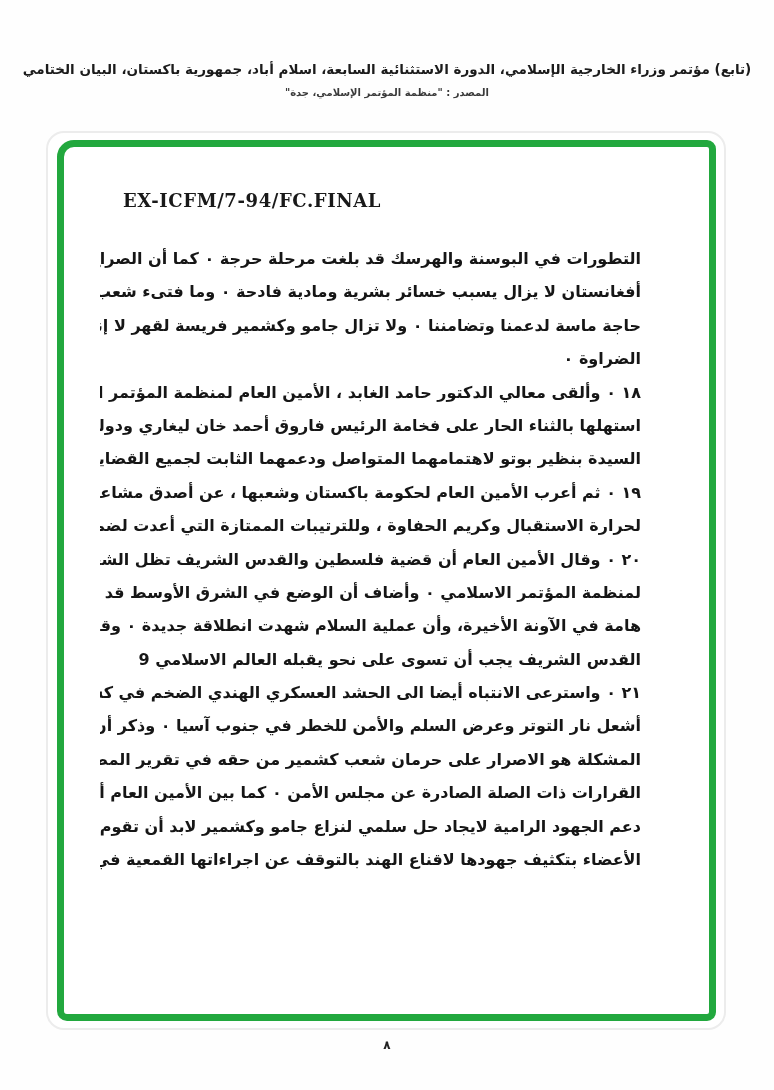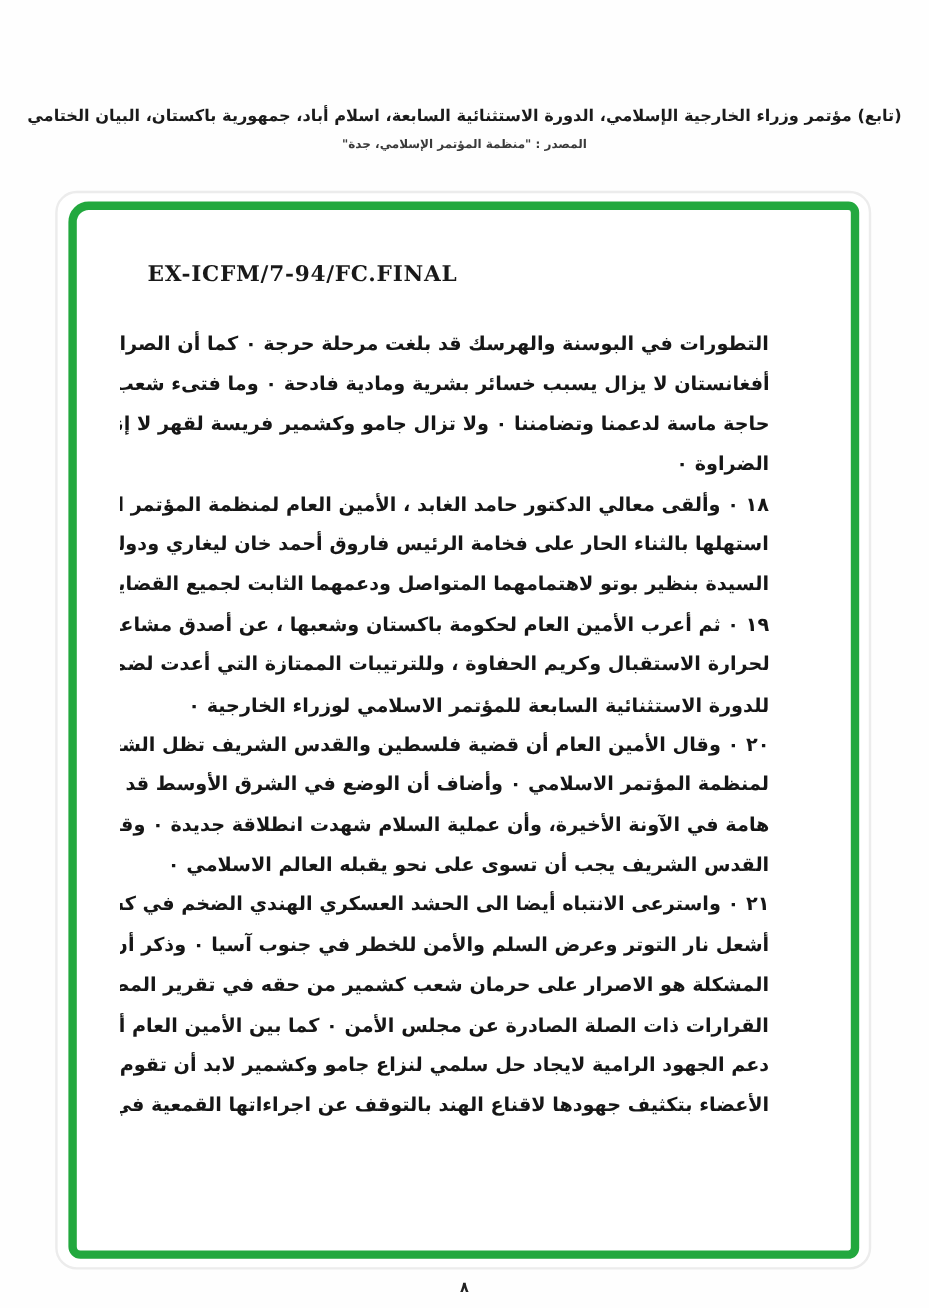--- a/index.html
+++ b/index.html
@@ -11,21 +11,20 @@
     height: 1090px;
     position: relative;
     background: #fefefe;
     font-family: "DejaVu Sans", sans-serif;
     color: #141414;
     overflow: hidden;
   }
   .scan-page {
     position: absolute;
     inset: 0;
-    margin-top: 28px;
   }
   .header-block {
     position: absolute;
     top: 58px;
     left: 0;
     width: 774px;
     text-align: center;
     direction: rtl;
   }
   .header-line1 {
@@ -133,27 +132,26 @@
         <div class="text-line para-last">الضراوة ٠</div>
       </div>
       <div>
         <div class="text-line">١٨ ٠ وألقى معالي الدكتور حامد الغابد ، الأمين العام لمنظمة المؤتمر الاسلامي كلمة</div>
         <div class="text-line">استهلها بالثناء الحار على فخامة الرئيس فاروق أحمد خان ليغاري ودولة رئيسة الوزراء</div>
         <div class="text-line">السيدة بنظير بوتو لاهتمامهما المتواصل ودعمهما الثابت لجميع القضايا الاسلامية</div>
       </div>
       <div>
         <div class="text-line">١٩ ٠ ثم أعرب الأمين العام لحكومة باكستان وشعبها ، عن أصدق مشاعر الامتنان</div>
         <div class="text-line">لحرارة الاستقبال وكريم الحفاوة ، وللترتيبات الممتازة التي أعدت لضمان النجاح</div>
-        <div class="text-line para-last">للدورة الاستثنائية السابعة للمؤتمر الاسلامي لوزراء الخارجية ٠</div>
       </div>
       <div>
         <div class="text-line">٢٠ ٠ وقال الأمين العام أن قضية فلسطين والقدس الشريف تظل الشغل الشاغل</div>
         <div class="text-line">لمنظمة المؤتمر الاسلامي ٠ وأضاف أن الوضع في الشرق الأوسط قد شهد تطورات</div>
         <div class="text-line">هامة في الآونة الأخيرة، وأن عملية السلام شهدت انطلاقة جديدة ٠ وقال إن مشكلة</div>
-        <div class="text-line para-last">القدس الشريف يجب أن تسوى على نحو يقبله العالم الاسلامي ٠</div>
+        <div class="text-line para-last">القدس الشريف يجب أن تسوى على نحو يقبله العالم الاسلامي 9</div>
       </div>
       <div>
         <div class="text-line">٢١ ٠ واسترعى الانتباه أيضا الى الحشد العسكري الهندي الضخم في كشمير مما</div>
         <div class="text-line">أشعل نار التوتر وعرض السلم والأمن للخطر في جنوب آسيا ٠ وذكر أن لب هذه</div>
         <div class="text-line">المشكلة هو الاصرار على حرمان شعب كشمير من حقه في تقرير المصير بموجب</div>
         <div class="text-line">القرارات ذات الصلة الصادرة عن مجلس الأمن ٠ كما بين الأمين العام أنه من أجل</div>
         <div class="text-line">دعم الجهود الرامية لايجاد حل سلمي لنزاع جامو وكشمير لابد أن تقوم الدول</div>
         <div class="text-line para-last">الأعضاء بتكثيف جهودها لاقناع الهند بالتوقف عن اجراءاتها القمعية في كشمير ٠</div>
       </div>
     </div>

